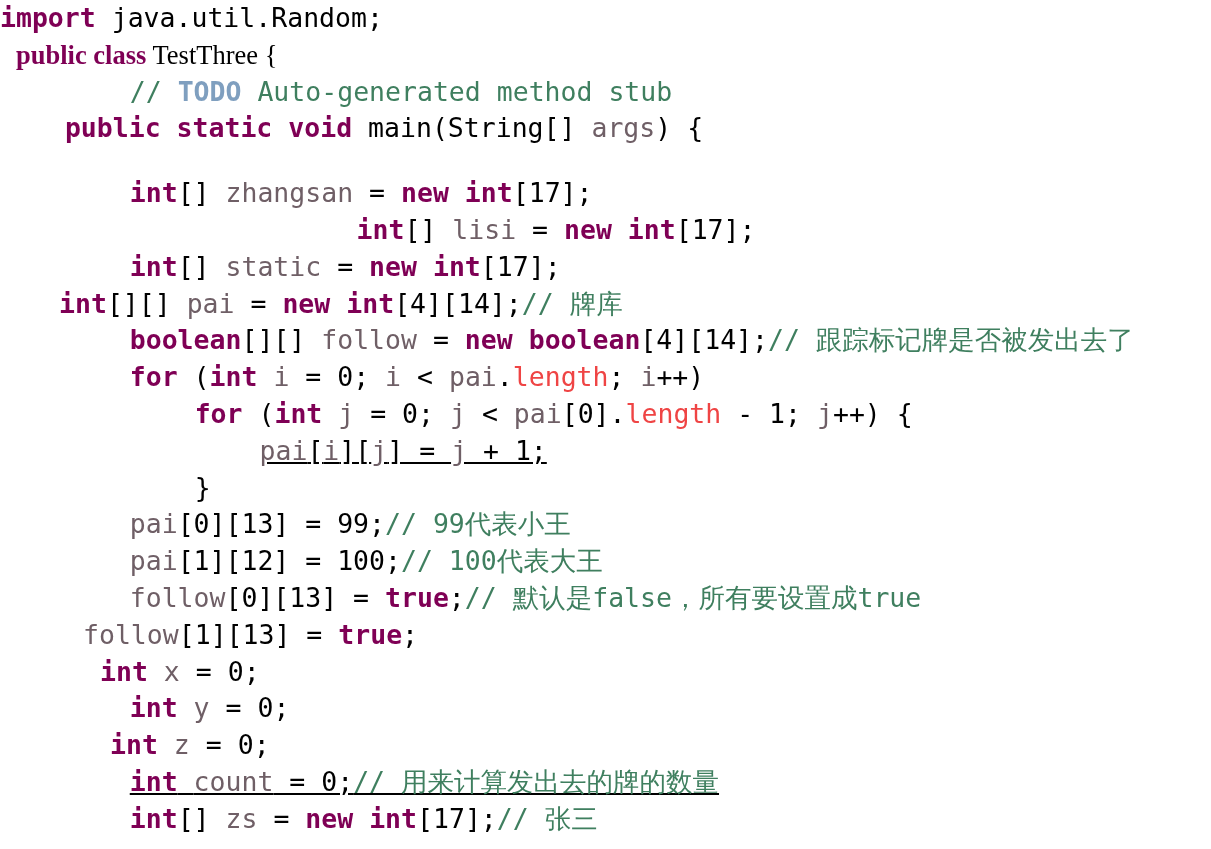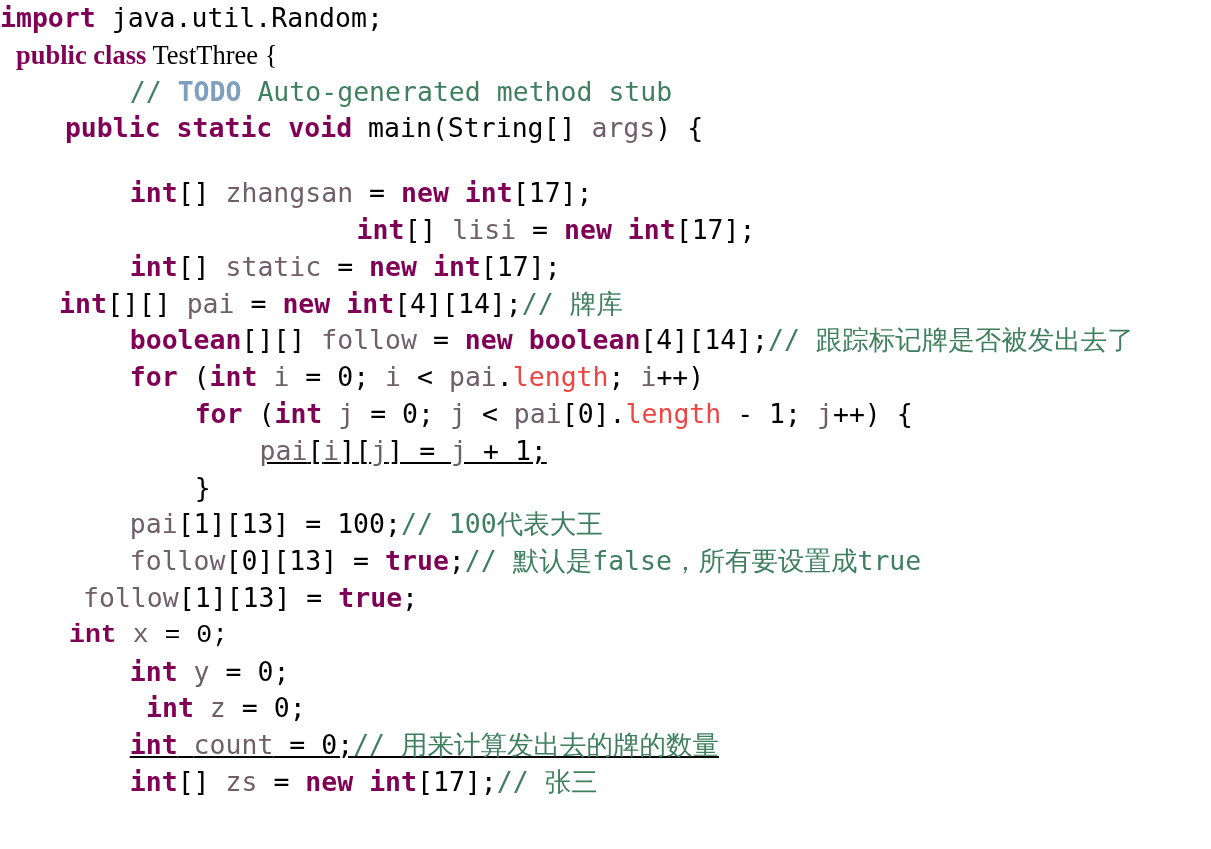--- a/index.html
+++ b/index.html
@@ -48,22 +48,23 @@
       <div class="code-line" style="padding-left: 64.88px;"><span class="tok kw">public</span><span class="tok plain"> </span><span class="tok kw">static</span><span class="tok plain"> </span><span class="tok kw">void</span><span class="tok plain"> main(String[] </span><span class="tok ident">args</span><span class="tok plain">) {</span></div>
       <div class="code-line" style="padding-left: 129.76px; margin-top: 28px;"><span class="tok kw">int</span><span class="tok plain">[] </span><span class="tok ident">zhangsan</span><span class="tok plain"> = </span><span class="tok kw">new</span><span class="tok plain"> </span><span class="tok kw">int</span><span class="tok plain">[17];</span></div>
       <div class="code-line" style="padding-left: 78px; text-align: center;"><span class="tok kw">int</span><span class="tok plain">[] </span><span class="tok ident">lisi</span><span class="tok plain"> = </span><span class="tok kw">new</span><span class="tok plain"> </span><span class="tok kw">int</span><span class="tok plain">[17];</span></div>
       <div class="code-line" style="padding-left: 129.76px;"><span class="tok kw">int</span><span class="tok plain">[] </span><span class="tok ident">static</span><span class="tok plain"> = </span><span class="tok kw">new</span><span class="tok plain"> </span><span class="tok kw">int</span><span class="tok plain">[17];</span></div>
       <div class="code-line" style="padding-left: 59px;"><span class="tok kw">int</span><span class="tok plain">[][] </span><span class="tok ident">pai</span><span class="tok plain"> = </span><span class="tok kw">new</span><span class="tok plain"> </span><span class="tok kw">int</span><span class="tok plain">[4][14];</span><span class="tok cmt">// 牌库</span></div>
       <div class="code-line" style="padding-left: 129.76px;"><span class="tok kw">boolean</span><span class="tok plain">[][] </span><span class="tok ident">follow</span><span class="tok plain"> = </span><span class="tok kw">new</span><span class="tok plain"> </span><span class="tok kw">boolean</span><span class="tok plain">[4][14];</span><span class="tok cmt">// 跟踪标记牌是否被发出去了</span></div>
       <div class="code-line" style="padding-left: 129.76px;"><span class="tok kw">for</span><span class="tok plain"> (</span><span class="tok kw">int</span><span class="tok plain"> </span><span class="tok ident">i</span><span class="tok plain"> = 0; </span><span class="tok ident">i</span><span class="tok plain"> &lt; </span><span class="tok ident">pai</span><span class="tok plain">.</span><span class="tok field">length</span><span class="tok plain">; </span><span class="tok ident">i</span><span class="tok plain">++)</span></div>
       <div class="code-line" style="padding-left: 194.64px;"><span class="tok kw">for</span><span class="tok plain"> (</span><span class="tok kw">int</span><span class="tok plain"> </span><span class="tok ident">j</span><span class="tok plain"> = 0; </span><span class="tok ident">j</span><span class="tok plain"> &lt; </span><span class="tok ident">pai</span><span class="tok plain">[0].</span><span class="tok field">length</span><span class="tok plain"> - 1; </span><span class="tok ident">j</span><span class="tok plain">++) {</span></div>
       <div class="code-line" style="padding-left: 259.52px; text-decoration: underline;"><span class="tok ident">pai</span><span class="tok plain">[</span><span class="tok ident">i</span><span class="tok plain">][</span><span class="tok ident">j</span><span class="tok plain">] = </span><span class="tok ident">j</span><span class="tok plain"> + 1;</span></div>
       <div class="code-line" style="padding-left: 194.64px;"><span class="tok plain">}</span></div>
-      <div class="code-line" style="padding-left: 129.76px;"><span class="tok ident">pai</span><span class="tok plain">[1][13] = 100;</span><span class="tok cmt">// 100代表大王</span></div>
+      <div class="code-line" style="padding-left: 129.76px;"><span class="tok ident">pai</span><span class="tok plain">[0][13] = 99;</span><span class="tok cmt">// 99代表小王</span></div>
+      <div class="code-line" style="padding-left: 129.76px;"><span class="tok ident">pai</span><span class="tok plain">[1][12] = 100;</span><span class="tok cmt">// 100代表大王</span></div>
       <div class="code-line" style="padding-left: 129.76px;"><span class="tok ident">follow</span><span class="tok plain">[0][13] = </span><span class="tok kw">true</span><span class="tok plain">;</span><span class="tok cmt">// 默认是false，所有要设置成true</span></div>
       <div class="code-line" style="padding-left: 83px;"><span class="tok ident">follow</span><span class="tok plain">[1][13] = </span><span class="tok kw">true</span><span class="tok plain">;</span></div>
-      <div class="code-line" style="padding-left: 69px; font-family: Liberation Mono, monospace;"><span class="tok kw">int</span><span class="tok plain"> </span><span class="tok ident">x</span><span class="tok plain"> = 0;</span></div>
+      <div class="code-line" style="padding-left: 100px;"><span class="tok kw">int</span><span class="tok plain"> </span><span class="tok ident">x</span><span class="tok plain"> = 0;</span></div>
       <div class="code-line" style="padding-left: 129.76px;"><span class="tok kw">int</span><span class="tok plain"> </span><span class="tok ident">y</span><span class="tok plain"> = 0;</span></div>
-      <div class="code-line" style="padding-left: 110px; margin-left: 36px;"><span class="tok kw">int</span><span class="tok plain"> </span><span class="tok ident">z</span><span class="tok plain"> = 0;</span></div>
+      <div class="code-line" style="padding-left: 110px;"><span class="tok kw">int</span><span class="tok plain"> </span><span class="tok ident">z</span><span class="tok plain"> = 0;</span></div>
       <div class="code-line" style="padding-left: 129.76px; text-decoration: underline;"><span class="tok kw">int</span><span class="tok plain"> </span><span class="tok ident">count</span><span class="tok plain"> = 0;</span><span class="tok cmt">// 用来计算发出去的牌的数量</span></div>
       <div class="code-line" style="padding-left: 129.76px;"><span class="tok kw">int</span><span class="tok plain">[] </span><span class="tok ident">zs</span><span class="tok plain"> = </span><span class="tok kw">new</span><span class="tok plain"> </span><span class="tok kw">int</span><span class="tok plain">[17];</span><span class="tok cmt">// 张三</span></div>
     </div>
 </div>
 
 </body></html>

